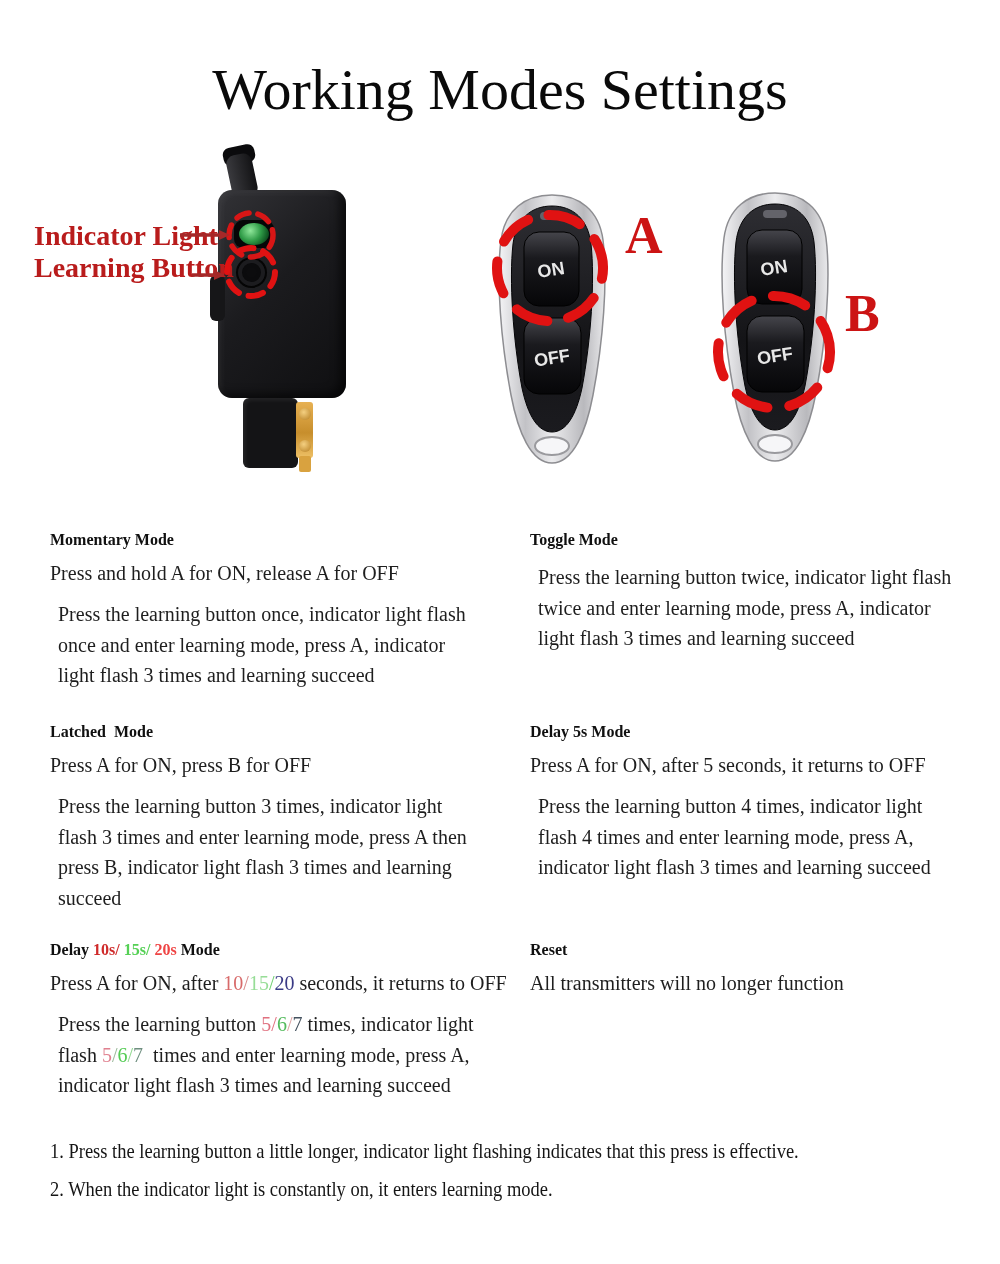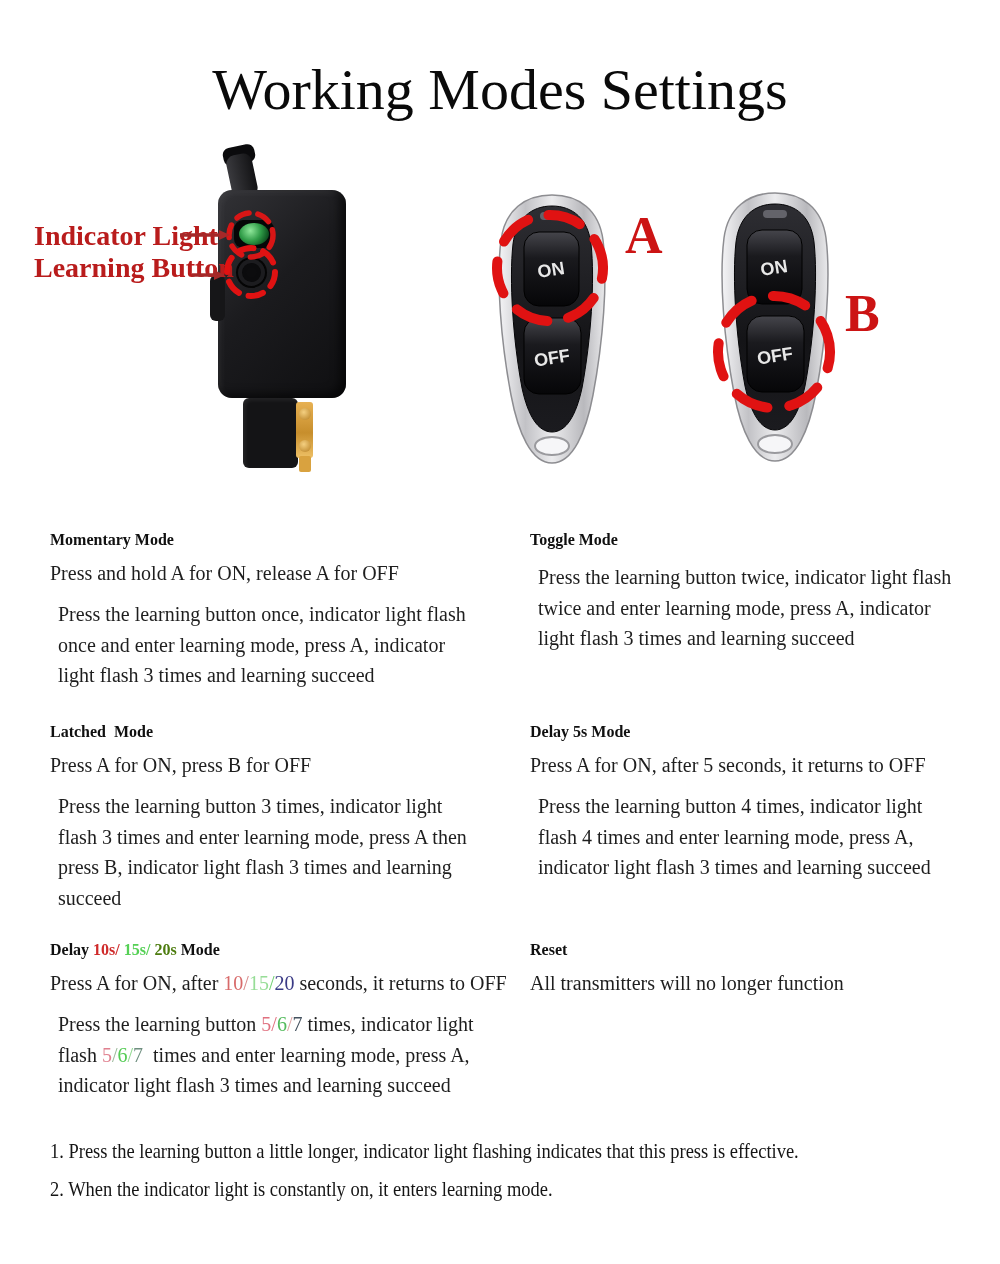--- a/index.html
+++ b/index.html
@@ -147,21 +147,21 @@
 
   <div class="sec" style="left:530px;top:723px;width:470px;font-family:Liberation Serif, serif;">
     <h2 class="sec-title">Delay 5s Mode</h2>
     <p class="sec-line">Press A for ON, after 5 seconds, it returns to OFF</p>
     <p class="sec-para">Press the learning button 4 times, indicator light
 flash 4 times and enter learning mode, press A,
 indicator light flash 3 times and learning succeed</p>
   </div>
 
   <div class="sec" style="left:50px;top:941px;width:510px;">
-    <h2 class="sec-title"><span style="color: rgb(16, 16, 16);">Delay </span><span style="color: rgb(207, 42, 42);">10s/</span><span style="color: rgb(85, 208, 85);"> 15s/</span><span style="color: #4d7c0f;"> 20s</span><span style="color: rgb(16, 16, 16);"> Mode</span></h2>
+    <h2 class="sec-title"><span style="color: rgb(16, 16, 16);">Delay </span><span style="color: rgb(207, 42, 42);">10s/</span><span style="color: rgb(85, 208, 85);"> 15s/</span><span style="color: #ef4444;"> 20s</span><span style="color: rgb(16, 16, 16);"> Mode</span></h2>
     <p class="sec-line"><span style="color: rgb(30, 30, 30);">Press A for ON, after </span><span style="color: rgb(216, 106, 106);">10</span><span style="color: rgb(216, 138, 138);">/</span><span style="color: rgb(151, 221, 151);">15</span><span style="color: rgb(111, 207, 111);">/</span><span style="color: rgb(58, 58, 133);">20</span><span style="color: rgb(30, 30, 30);"> seconds, it returns to OFF</span></p>
     <p class="sec-para"><span style="color: rgb(30, 30, 30);">Press the learning button </span><span style="color: rgb(224, 112, 127);">5/</span><span style="color: rgb(83, 187, 92);">6</span><span style="color: rgb(221, 164, 164);">/</span><span style="color: rgb(68, 82, 95);">7</span><span style="color: rgb(30, 30, 30);"> times, indicator light
 flash </span><span style="color: rgb(224, 128, 143);">5</span><span style="color: rgb(154, 184, 154);">/</span><span style="color: rgb(85, 204, 85);">6</span><span style="color: rgb(143, 216, 143);">/</span><span style="color: rgb(111, 143, 128);">7</span><span style="color: rgb(30, 30, 30);">  times and enter learning mode, press A,
 indicator light flash 3 times and learning succeed</span></p>
   </div>
 
   <div class="sec" style="left:530px;top:941px;width:470px;">
     <h2 class="sec-title">Reset</h2>
     <p class="sec-line">All transmitters will no longer function</p>
   </div>

